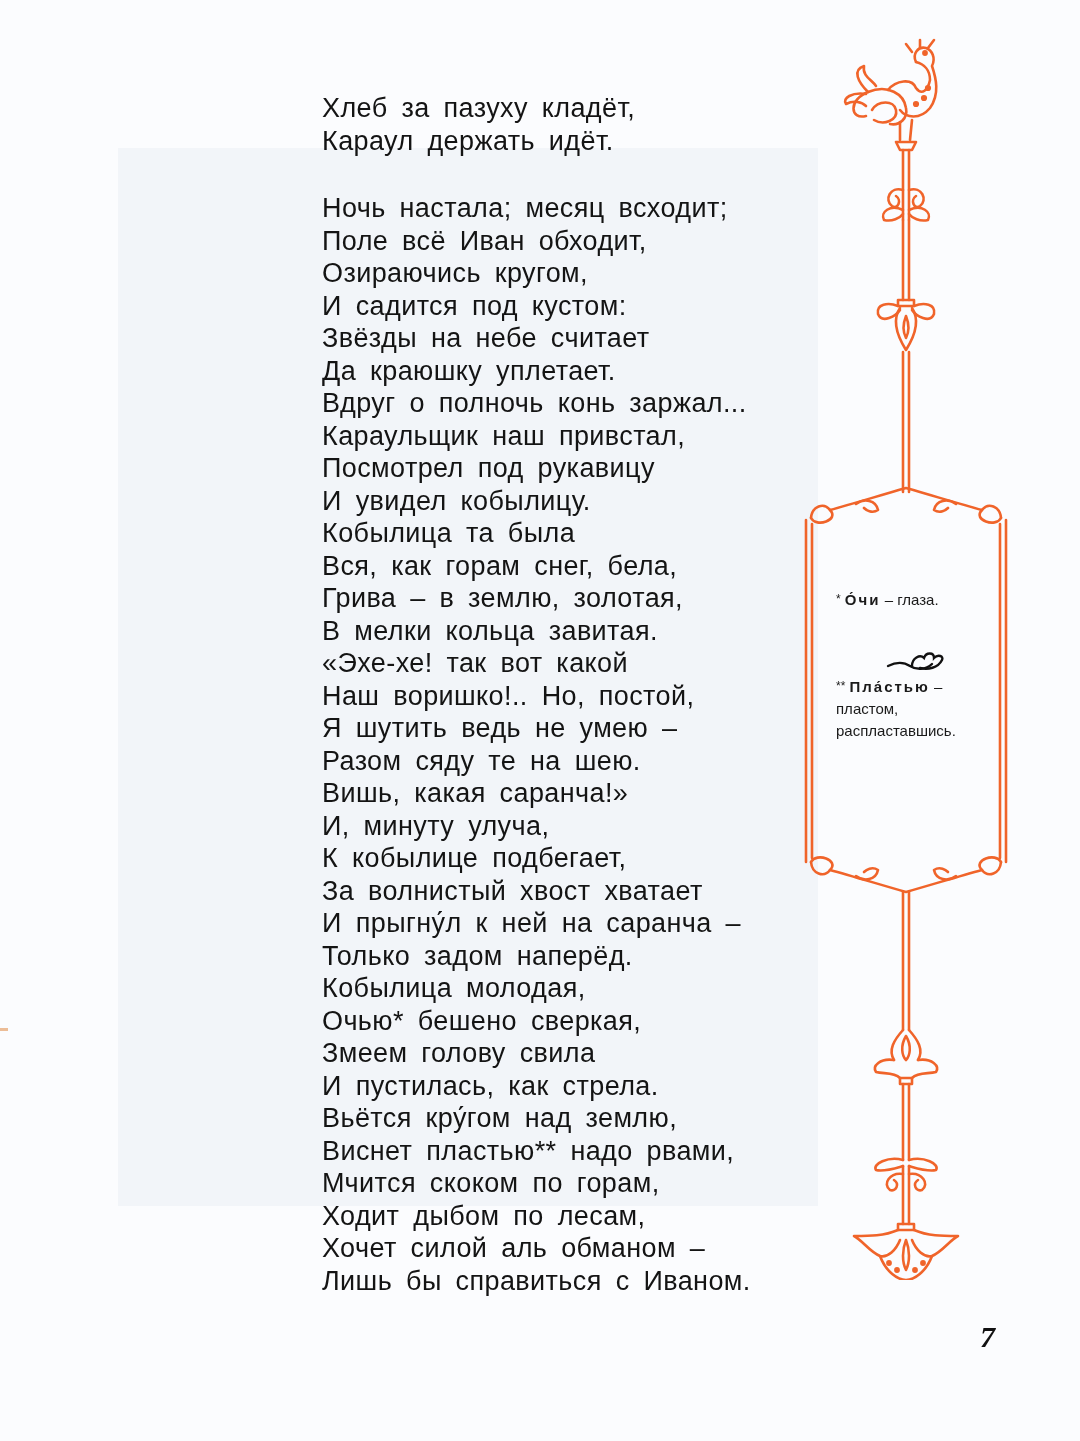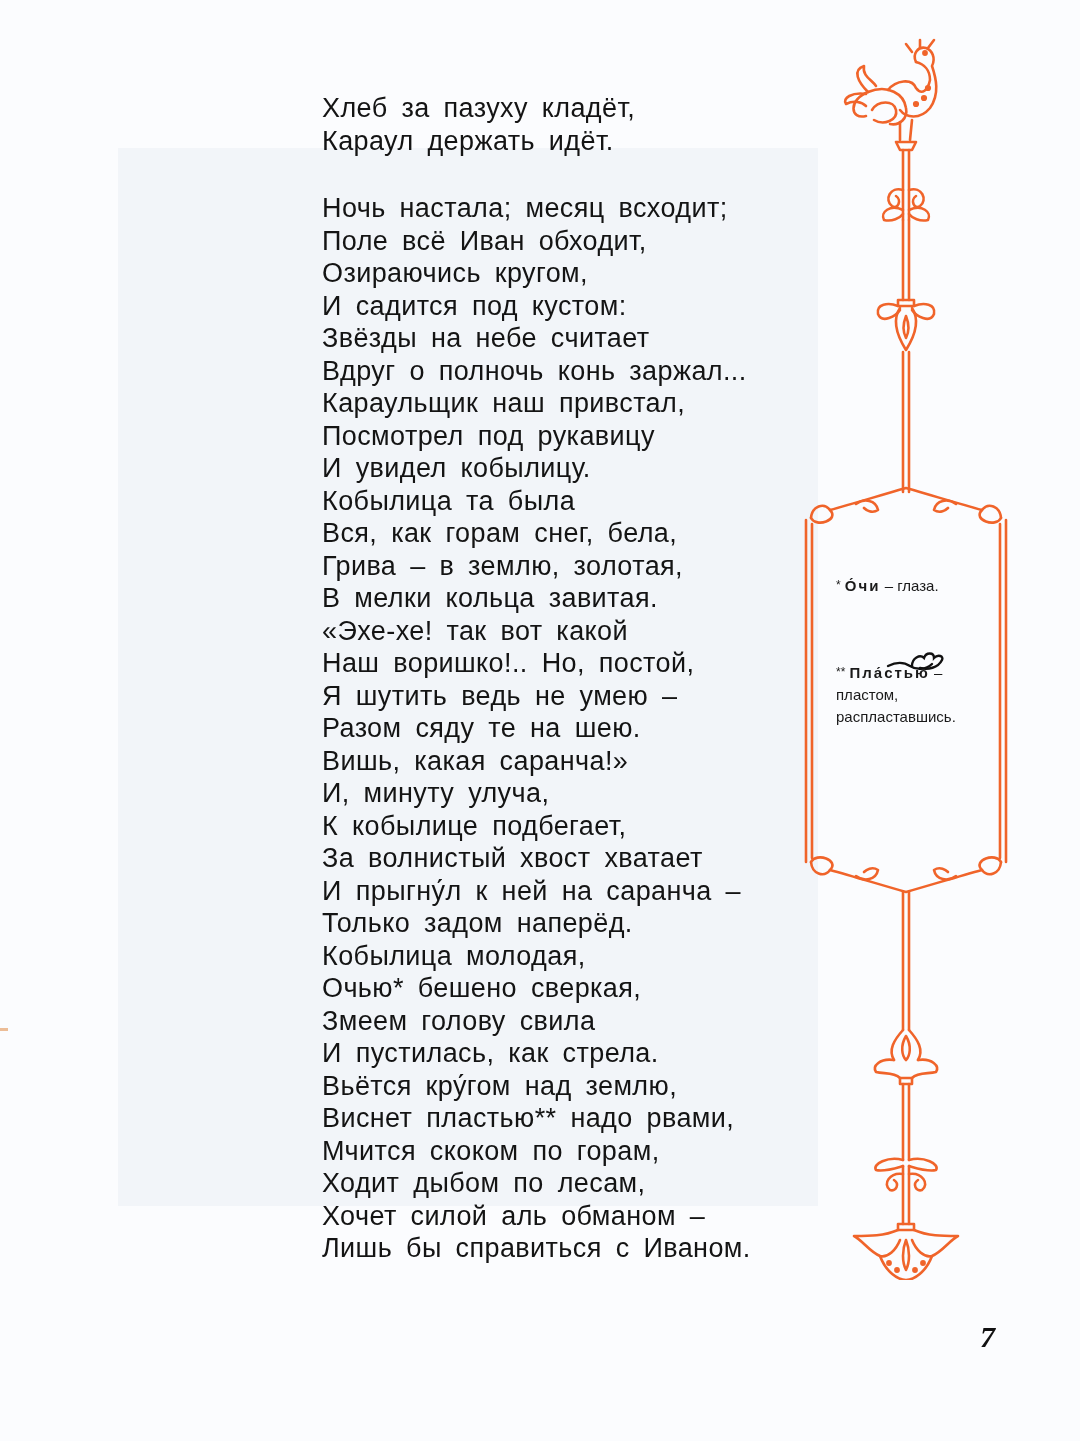--- a/index.html
+++ b/index.html
@@ -15,21 +15,21 @@
     }
     .poem {
       position:absolute; left:322px; top:92px; width:460px;
       font-size:27px; line-height:32.5px; letter-spacing:0.4px; word-spacing:6px;
     }
     .stanza { margin:0; }
     .stanza + .stanza { margin-top:35px; }
     .line { display:block; white-space:nowrap; }
     .ornament { position:absolute; left:800px; top:30px; width:220px; height:1250px; }
     .notes {
-      position:absolute; left:836px; top:574px; width:160px;
+      position:absolute; left:836px; top:588px; width:160px;
       font-size:15px; line-height:22px; color:#1a1a1a;
     }
     .note1 { margin-bottom:0; }
     .note2 { margin-top:64px; }
     .term { font-weight:bold; letter-spacing:2px; }
     .mark { font-size:12px; vertical-align:2px; }
     .divider { position:absolute; left:886px; top:648px; width:60px; height:26px; }
     .page-number {
       position:absolute; left:980px; top:1320px;
       font-family:"Liberation Serif", "DejaVu Serif", serif;
@@ -47,20 +47,21 @@
   <div class="stanza">
     <span class="line">Хлеб за пазуху кладёт,</span>
     <span class="line">Караул держать идёт.</span>
   </div>
   <div class="stanza">
     <span class="line">Ночь настала; месяц всходит;</span>
     <span class="line">Поле всё Иван обходит,</span>
     <span class="line">Озираючись кругом,</span>
     <span class="line">И садится под кустом:</span>
     <span class="line">Звёзды на небе считает</span>
+    <span class="line">Да краюшку уплетает.</span>
     <span class="line">Вдруг о полночь конь заржал...</span>
     <span class="line">Караульщик наш привстал,</span>
     <span class="line">Посмотрел под рукавицу</span>
     <span class="line">И увидел кобылицу.</span>
     <span class="line">Кобылица та была</span>
     <span class="line">Вся, как горам снег, бела,</span>
     <span class="line">Грива – в землю, золотая,</span>
     <span class="line">В мелки кольца завитая.</span>
     <span class="line">«Эхе-хе! так вот какой</span>
     <span class="line">Наш воришко!.. Но, постой,</span>

